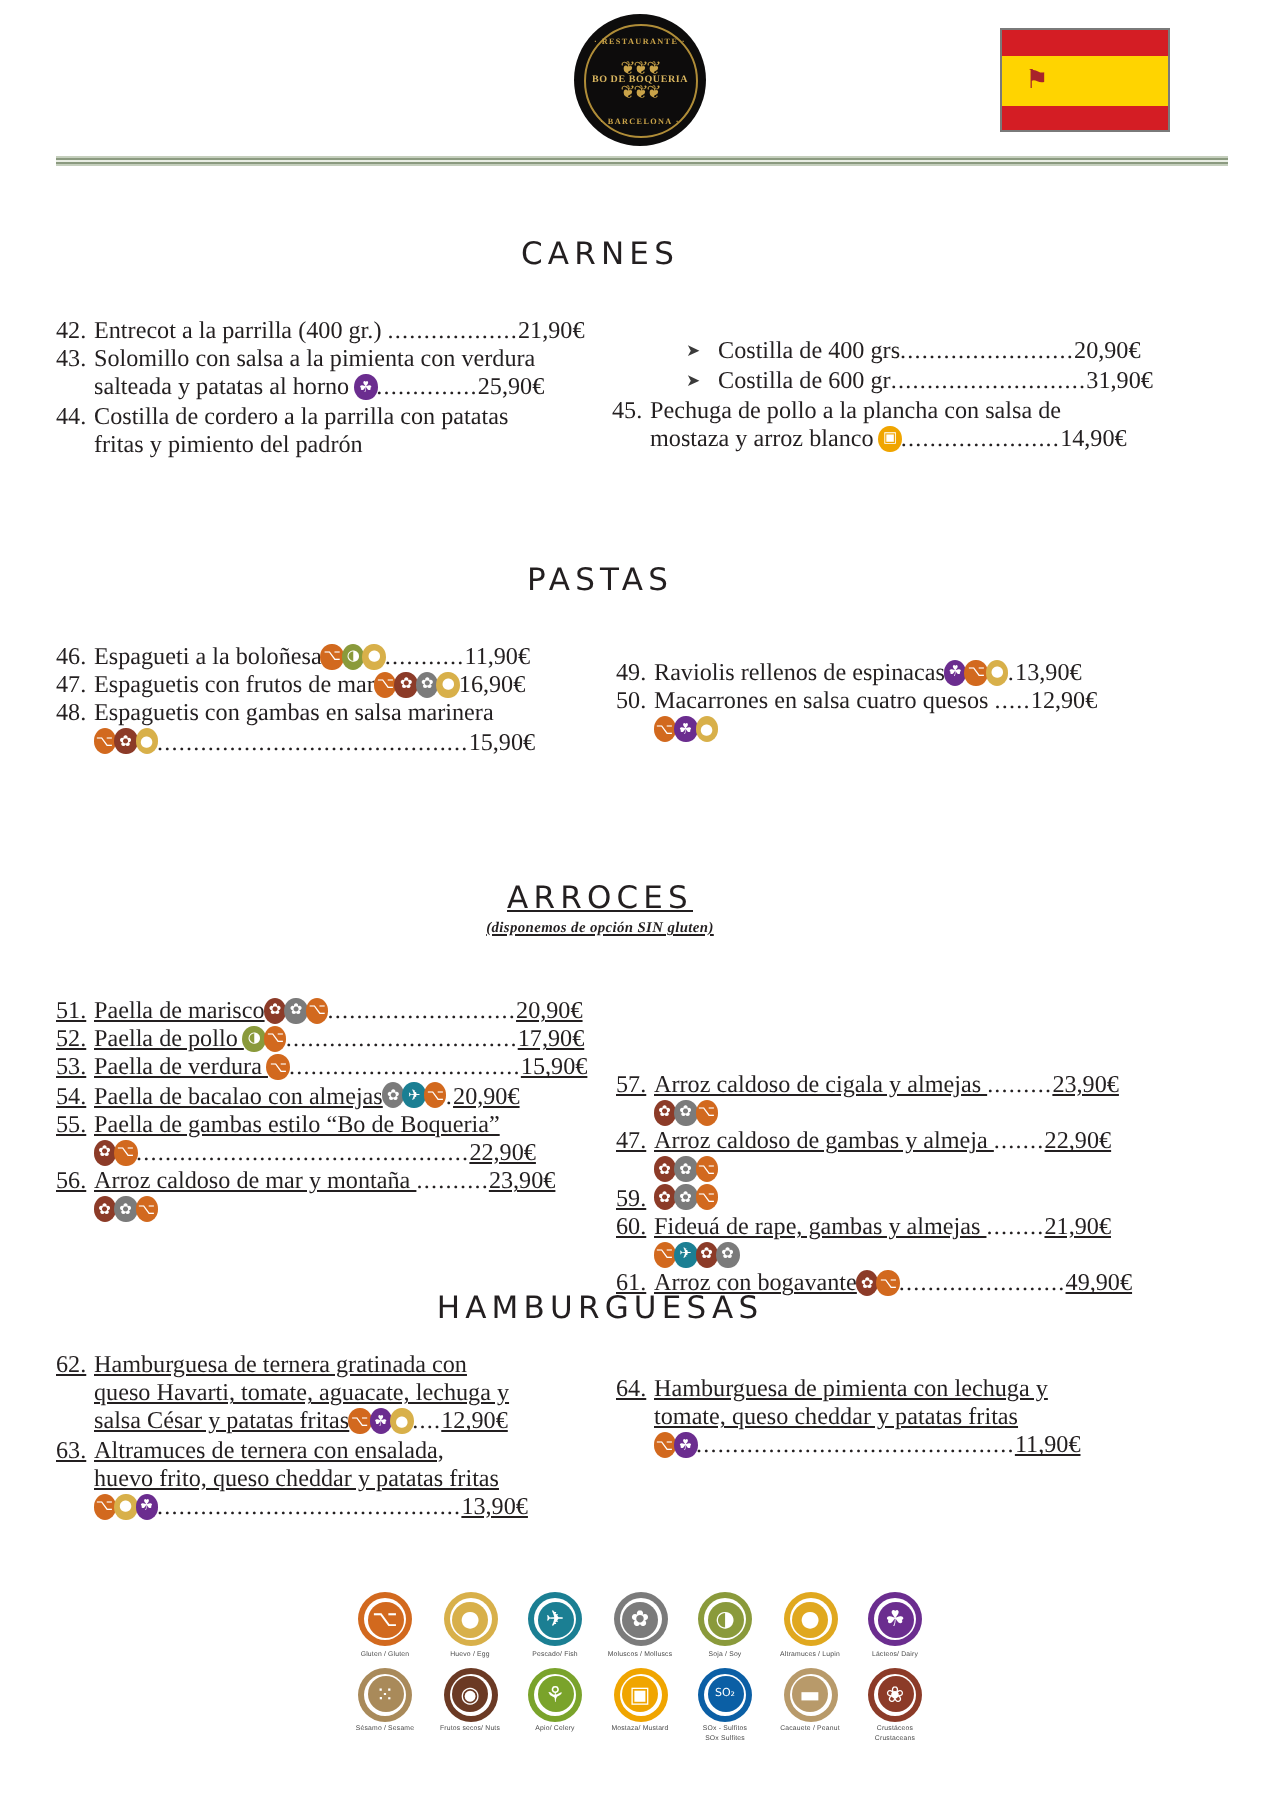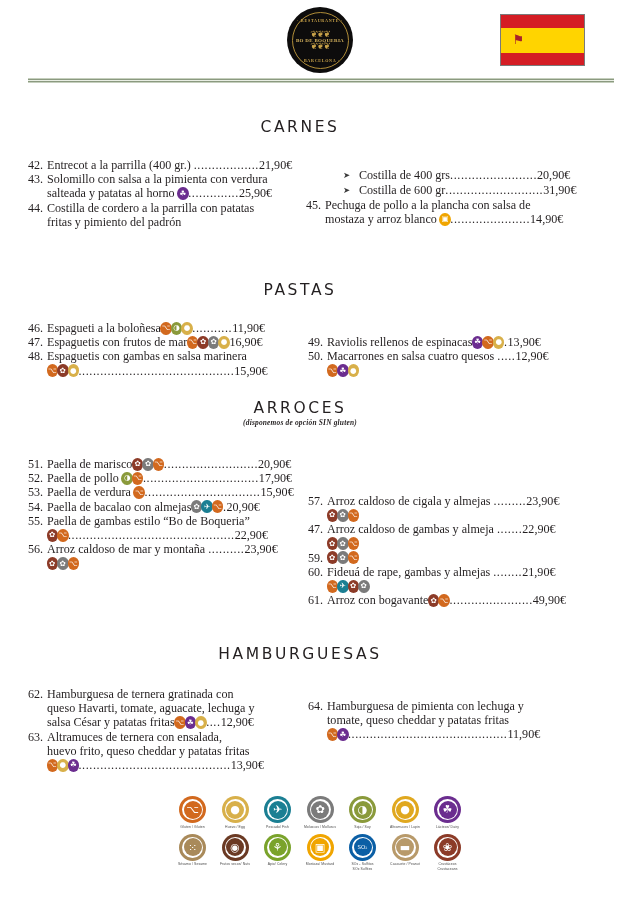--- a/index.html
+++ b/index.html
@@ -342,21 +342,21 @@
             <div class="body">
               <span class="ln"><span>Pechuga de pollo a la plancha con salsa de</span></span>
               <span class="ln"><span>mostaza y arroz blanco </span><span class="ic ic-mustard"><span>▣</span></span><span class="dots">......................</span><span class="price">14,90€</span></span>
             </div>
           </div>
         </div>
       </div>
     </div>
     <div class="section" style="top: 281px;">
       <div class="sec-title" style="margin-left: -40px;">PASTAS</div>
-      <div class="cols" style="margin-top: 22px; align-items: flex-end;">
+      <div class="cols" style="margin-top: 22px;">
         <div class="col" style="width: 300px; padding-left: 28px;">
           <div class="item">
             <div class="num">46.</div>
             <div class="body">
               <span class="ln"><span>Espagueti a la boloñesa</span><span class="ic ic-gluten"><span>⌥</span></span><span class="ic ic-soy"><span>◑</span></span><span class="ic ic-egg"><span>●</span></span><span class="dots">...........</span><span class="price">11,90€</span></span>
             </div>
           </div>
           <div class="item">
             <div class="num">47.</div>
             <div class="body">
@@ -381,21 +381,21 @@
           <div class="item">
             <div class="num">50.</div>
             <div class="body">
               <span class="ln"><span>Macarrones en salsa cuatro quesos </span><span class="dots">.....</span><span class="price">12,90€</span></span>
               <span class="ln"><span class="ic ic-gluten"><span>⌥</span></span><span class="ic ic-dairy"><span>☘</span></span><span class="ic ic-egg"><span>●</span></span></span>
             </div>
           </div>
         </div>
       </div>
     </div>
-    <div class="section" style="top: 399px;">
+    <div class="section" style="top: 440px; text-decoration: underline;">
       <div class="sec-title" style="margin-left: -40px;">ARROCES</div>
       <div class="sec-sub" style="margin-left: -40px;">(disponemos de opción SIN gluten)</div>
       <div class="cols" style="margin-top: 30px;">
         <div class="col" style="width: 300px; padding-left: 28px;">
           <div class="item">
             <div class="num">51.</div>
             <div class="body">
               <span class="ln"><span>Paella de marisco</span><span class="ic ic-mollusc"><span>✿</span></span><span class="ic ic-pescado"><span>✿</span></span><span class="ic ic-gluten"><span>⌥</span></span><span class="dots">..........................</span><span class="price">20,90€</span></span>
             </div>
           </div>
@@ -464,21 +464,21 @@
             <div class="num">61.</div>
             <div class="body">
               <span class="ln"><span>Arroz con bogavante</span><span class="ic ic-mollusc"><span>✿</span></span><span class="ic ic-gluten"><span>⌥</span></span><span class="dots">.......................</span><span class="price">49,90€</span></span>
             </div>
           </div>
         </div>
       </div>
     </div>
     <div class="section" style="top: 645px;">
       <div class="sec-title" style="margin-left: -40px;">HAMBURGUESAS</div>
-      <div class="cols" style="margin-top: 24px;">
+      <div class="cols" style="margin-top: 12px; text-decoration: underline;">
         <div class="col" style="width: 300px; padding-left: 28px;">
           <div class="item">
             <div class="num">62.</div>
             <div class="body just">
               <span class="ln"><span>Hamburguesa de ternera gratinada con</span></span>
               <span class="ln"><span>queso Havarti, tomate, aguacate, lechuga y</span></span>
               <span class="ln"><span>salsa César y patatas fritas</span><span class="ic ic-gluten"><span>⌥</span></span><span class="ic ic-dairy"><span>☘</span></span><span class="ic ic-egg"><span>●</span></span><span class="dots">....</span><span class="price">12,90€</span></span>
             </div>
           </div>
           <div class="item">

